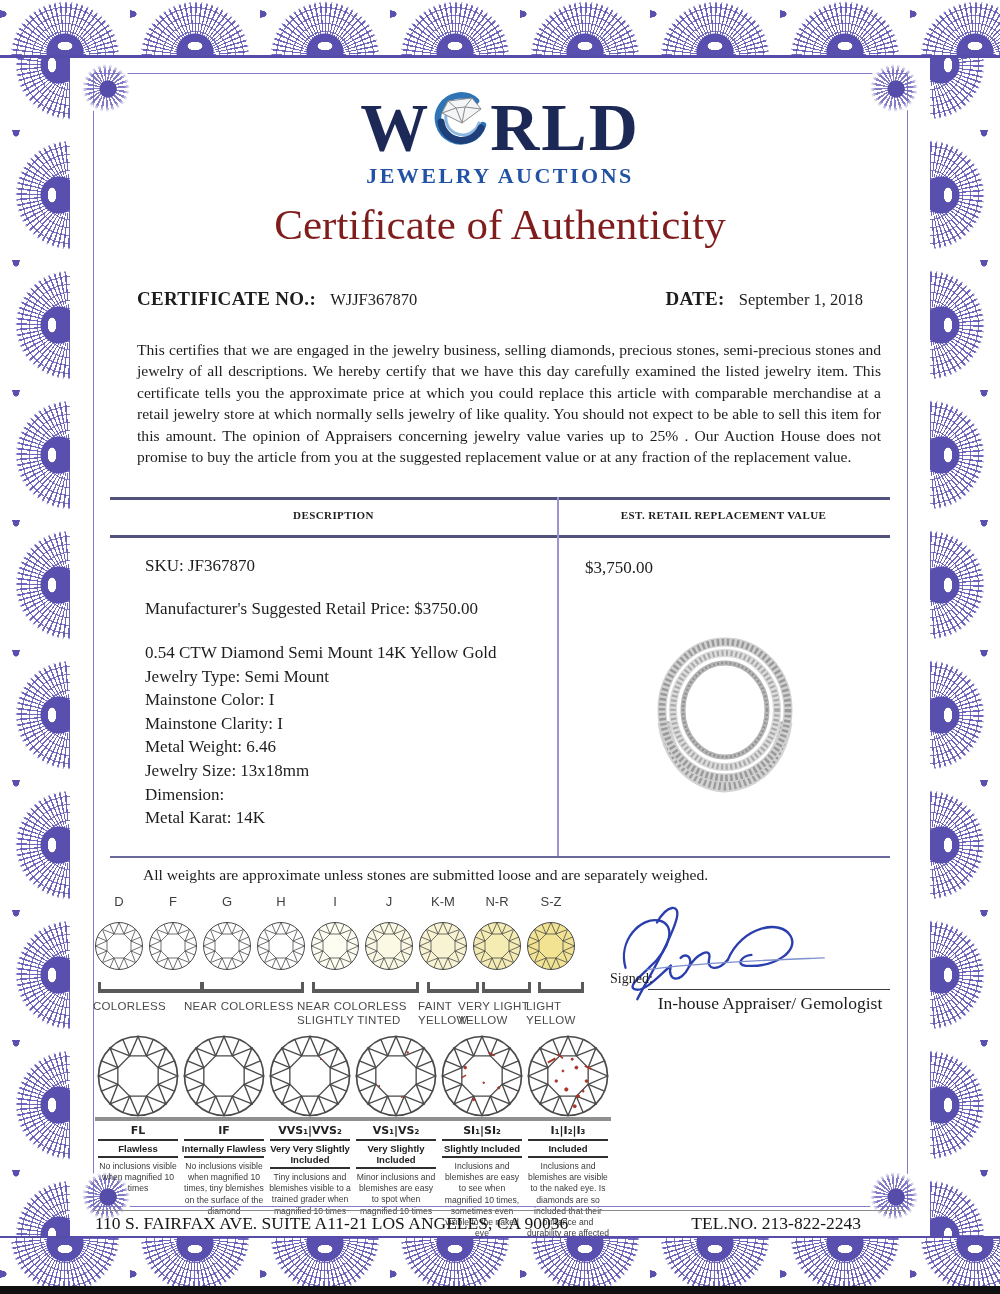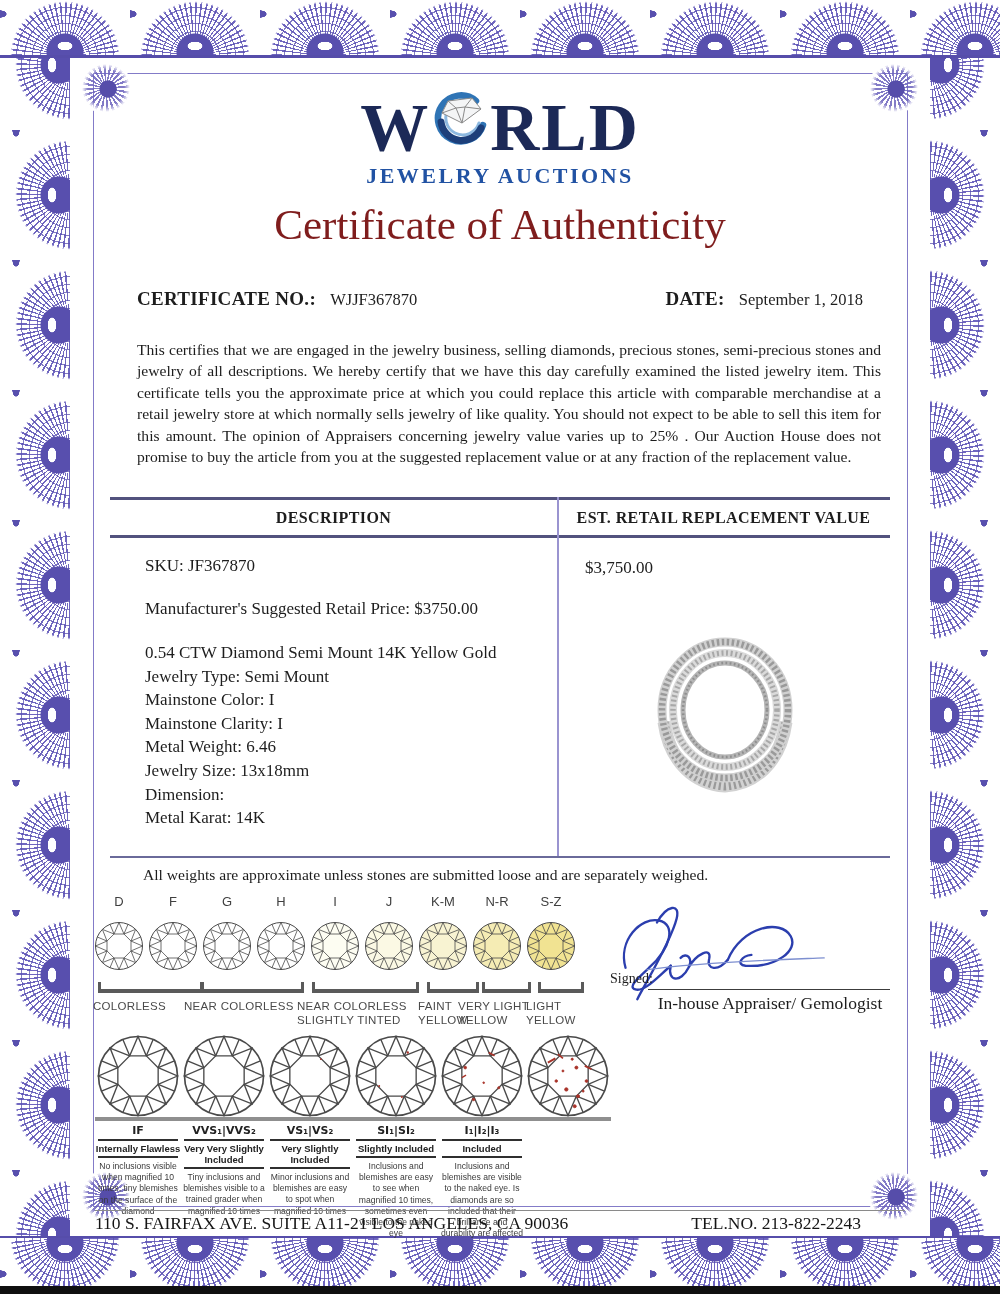--- a/index.html
+++ b/index.html
@@ -70,21 +70,21 @@
   .lbl{font-weight:bold;font-size:19px;letter-spacing:.3px;}
   .cert-row .val{margin-left:10px;}
 
   .para{left:137px;top:339px;width:744px;font-size:15.6px;line-height:21.4px;text-align:justify;}
 
   .tline{position:absolute;background:#52527e;}
   .t-top{left:110px;top:497px;width:780px;height:2.5px;}
   .t-head{left:110px;top:535px;width:780px;height:2.5px;}
   .t-bot{left:110px;top:856px;width:780px;height:1.5px;background:#6a6a9a;}
   .t-div{left:557px;top:497px;width:1.5px;height:359px;background:#9a94d0;}
-  .th{position:absolute;font-weight:bold;font-size:16px;letter-spacing:.4px;top:509px;text-align:center;}
+  .th{position:absolute;font-weight:bold;font-size:11px;letter-spacing:.4px;top:509px;text-align:center;}
   .th-desc{left:110px;width:447px;}
   .th-val{left:557px;width:333px;}
   .cell-sku{left:145px;top:556px;font-size:17px;}
   .cell-msrp{left:145px;top:599px;font-size:17px;}
   .cell-value{left:585px;top:558px;font-size:17px;}
   .details{left:145px;top:641px;font-size:17px;line-height:23.6px;}
   .ring{left:650px;top:636px;}
 
   .weights{left:143px;top:866px;font-size:15.6px;}
 
@@ -377,20 +377,27 @@
               <circle cx="44" cy="44" r="1.2"></circle>
               <circle cx="58" cy="86" r="1.8"></circle>
               <path d="M38,24 l6,5" stroke-width="2" fill="none"></path>
             </g>
           </svg>
         </div>
     </div>
     <div class="baseline"></div>
     <div class="clrow">
       <div class="clcell">
+        <div class="cl-grade">FL</div>
+        <div class="cl-rule"></div>
+        <div class="cl-name">Flawless</div>
+        <div class="cl-rule"></div>
+        <div class="cl-desc">No inclusions visible when magnified 10 times</div>
+      </div>
+      <div class="clcell">
         <div class="cl-grade">IF</div>
         <div class="cl-rule"></div>
         <div class="cl-name">Internally Flawless</div>
         <div class="cl-rule"></div>
         <div class="cl-desc">No inclusions visible when magnified 10 times, tiny blemishes on the surface of the diamond</div>
       </div>
       <div class="clcell">
         <div class="cl-grade">VVS₁|VVS₂</div>
         <div class="cl-rule"></div>
         <div class="cl-name">Very Very Slightly Included</div>

